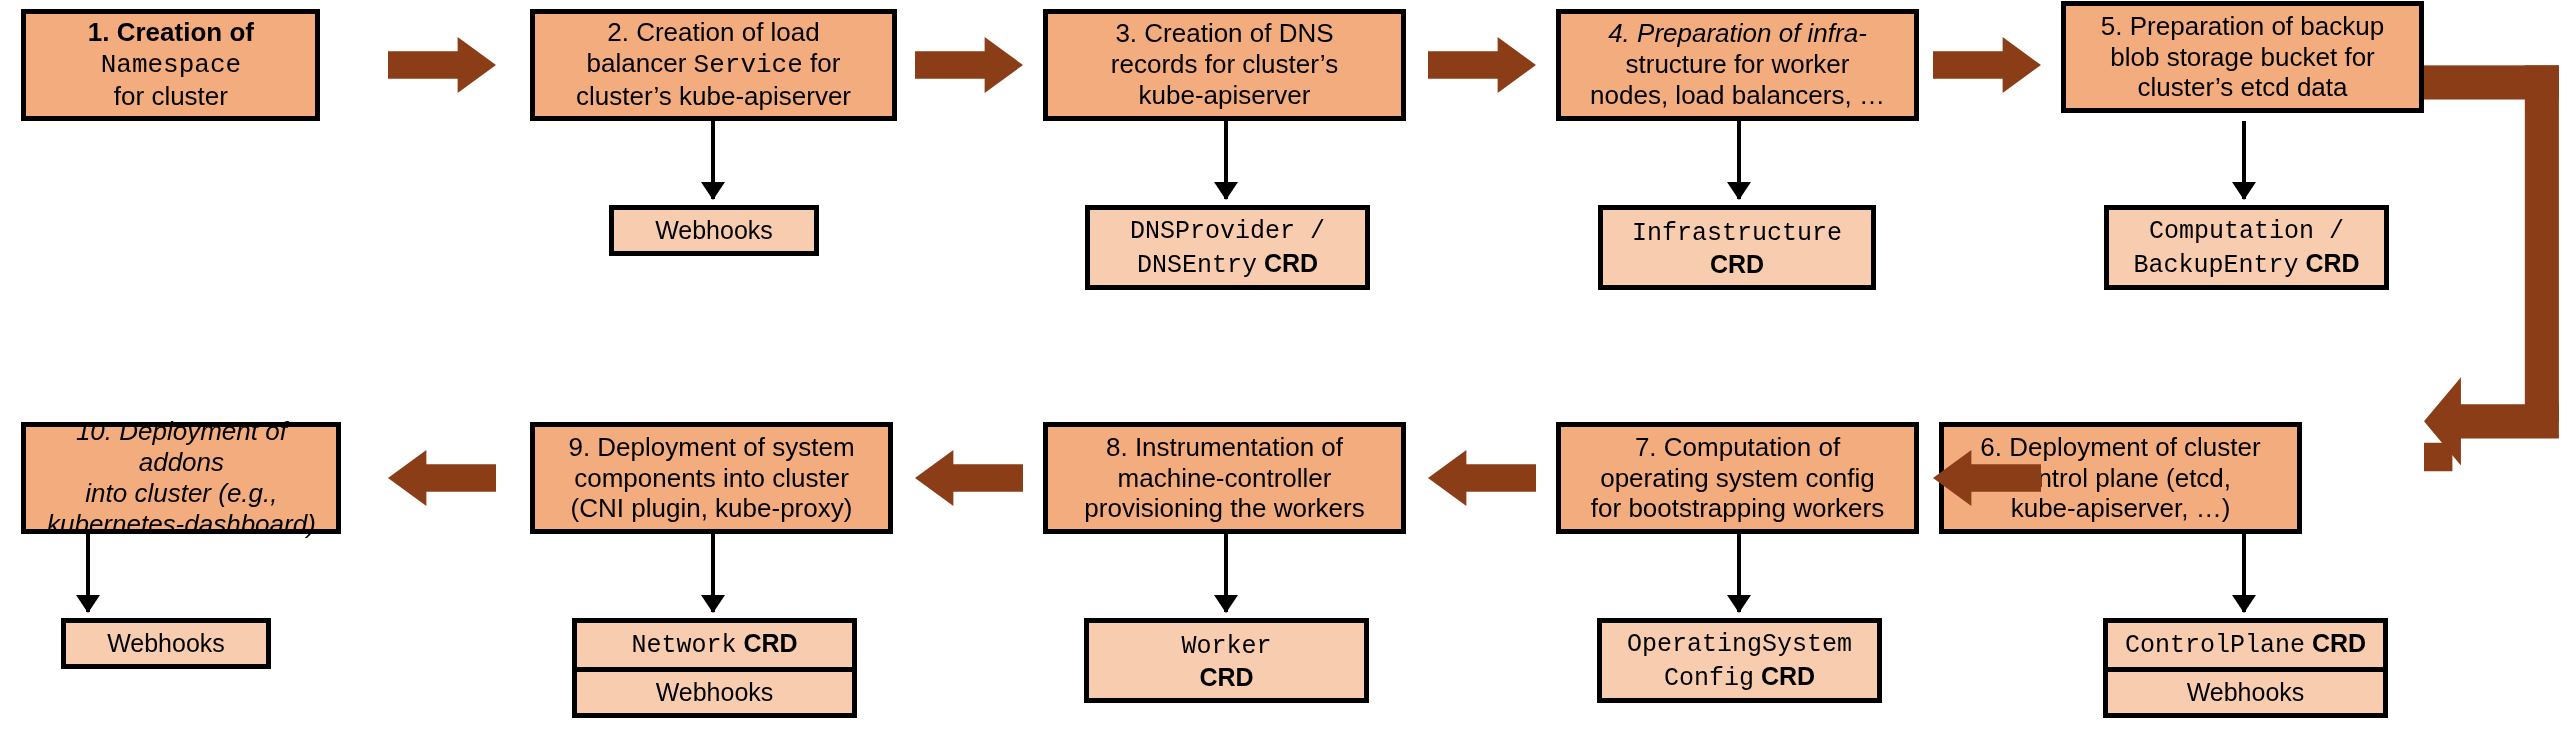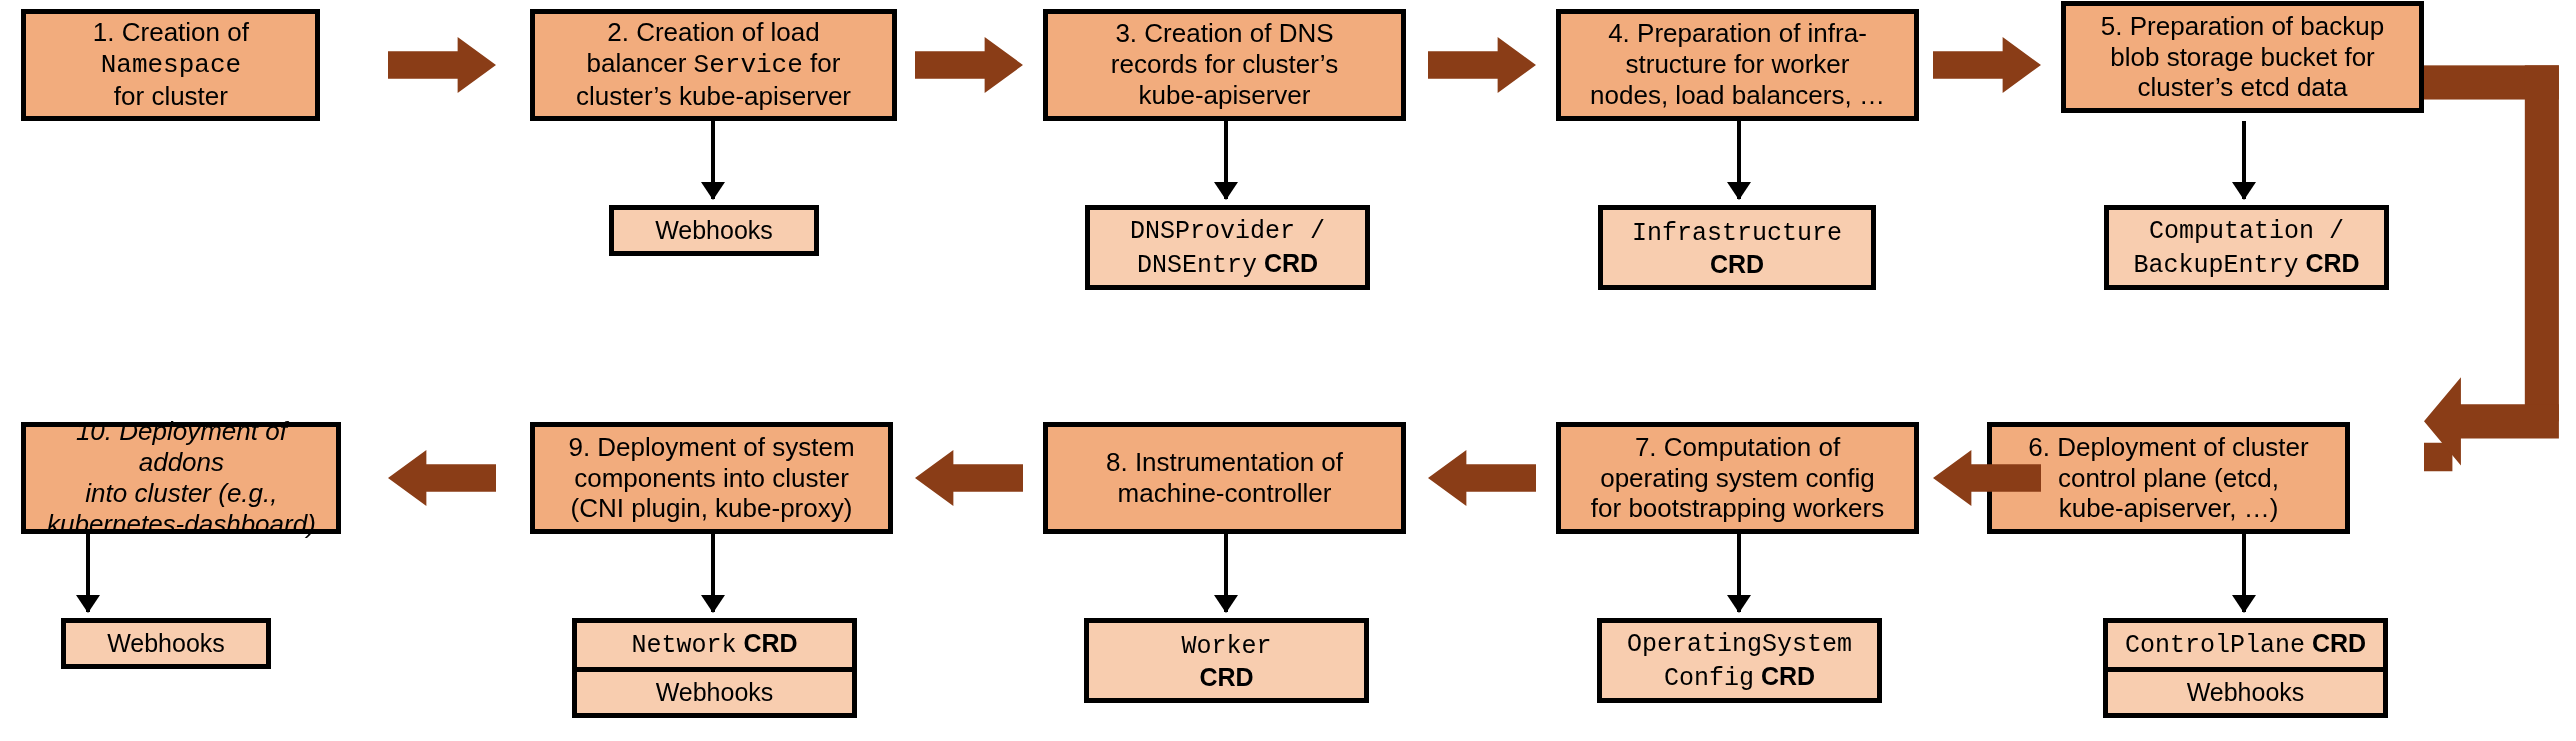--- a/index.html
+++ b/index.html
@@ -65,21 +65,21 @@
   .barrow svg{display:block;width:100%;height:100%;}
 </style>
 </head>
 <body>
 
 <div class="stage">
 
   <div class="step" style="left:21.4px;  top:8.5px; width:299px; height:112px;">
     <span class="t">
         <span style="display: block; width: 100%;">
-          <span style="display: block;"><span>1. Creation of</span></span>
+          <span style="display: block; font-weight: bold;"><span>1. Creation of</span></span>
           <span style="display: block;"><span class="mono">Namespace</span></span>
           <span style="display: block;"><span>for cluster</span></span>
         </span>
       </span>
   </div>
 
   <div class="step" style="left:530px; top:8.5px; width:367px; height:112px;">
     <span class="t">
         <span style="display: block; width: 100%;">
           <span style="display: block;"><span>2. Creation of load</span></span>
@@ -95,21 +95,21 @@
           <span style="display: block;"><span>3. Creation of DNS</span></span>
           <span style="display: block;"><span>records for cluster’s</span></span>
           <span style="display: block;"><span>kube-apiserver</span></span>
         </span>
       </span>
   </div>
 
   <div class="step" style="left:1556px;top:8.5px; width:363px; height:112px;">
     <span class="t">
         <span style="display: block; width: 100%;">
-          <span style="display: block;"><span>4. Preparation of infra-</span></span>
+          <span style="display: block; font-style: italic;"><span>4. Preparation of infra-</span></span>
           <span style="display: block;"><span>structure for worker</span></span>
           <span style="display: block;"><span>nodes, load balancers, …</span></span>
         </span>
       </span>
   </div>
 
   <div class="step" style="left:2061px;top:1px; width:363px; height:112px;">
     <span class="t">
         <span style="display: block; width: 100%;">
           <span style="display: block;"><span>5. Preparation of backup</span></span>
@@ -188,35 +188,36 @@
           <span style="display: block;"><span>(CNI plugin, kube-proxy)</span></span>
         </span>
       </span>
   </div>
 
   <div class="step" style="left:1043px;top:422px; width:363px; height:112px;">
     <span class="t">
         <span style="display: block; width: 100%;">
           <span style="display: block;"><span>8. Instrumentation of</span></span>
           <span style="display: block;"><span>machine-controller</span></span>
+          <span style="display: block;"><span>provisioning the workers</span></span>
         </span>
       </span>
   </div>
 
   <div class="step" style="left:1556px;top:422px; width:363px; height:112px;">
     <span class="t">
         <span style="display: block; width: 100%;">
           <span style="display: block;"><span>7. Computation of</span></span>
           <span style="display: block;"><span>operating system config</span></span>
           <span style="display: block;"><span>for bootstrapping workers</span></span>
         </span>
       </span>
   </div>
 
-  <div class="step" style="left:1987px;top:422px; width:363px; height:112px;">
+  <div class="step" style="left:1939px;top:422px; width:363px; height:112px;">
     <span class="t">
         <span style="display: block; width: 100%;">
           <span style="display: block;"><span>6. Deployment of cluster</span></span>
           <span style="display: block;"><span>control plane (etcd,</span></span>
           <span style="display: block;"><span>kube-apiserver, …)</span></span>
         </span>
       </span>
   </div>
 
   <div class="vconn" style="left:88px;top:534px;height:78px;">

